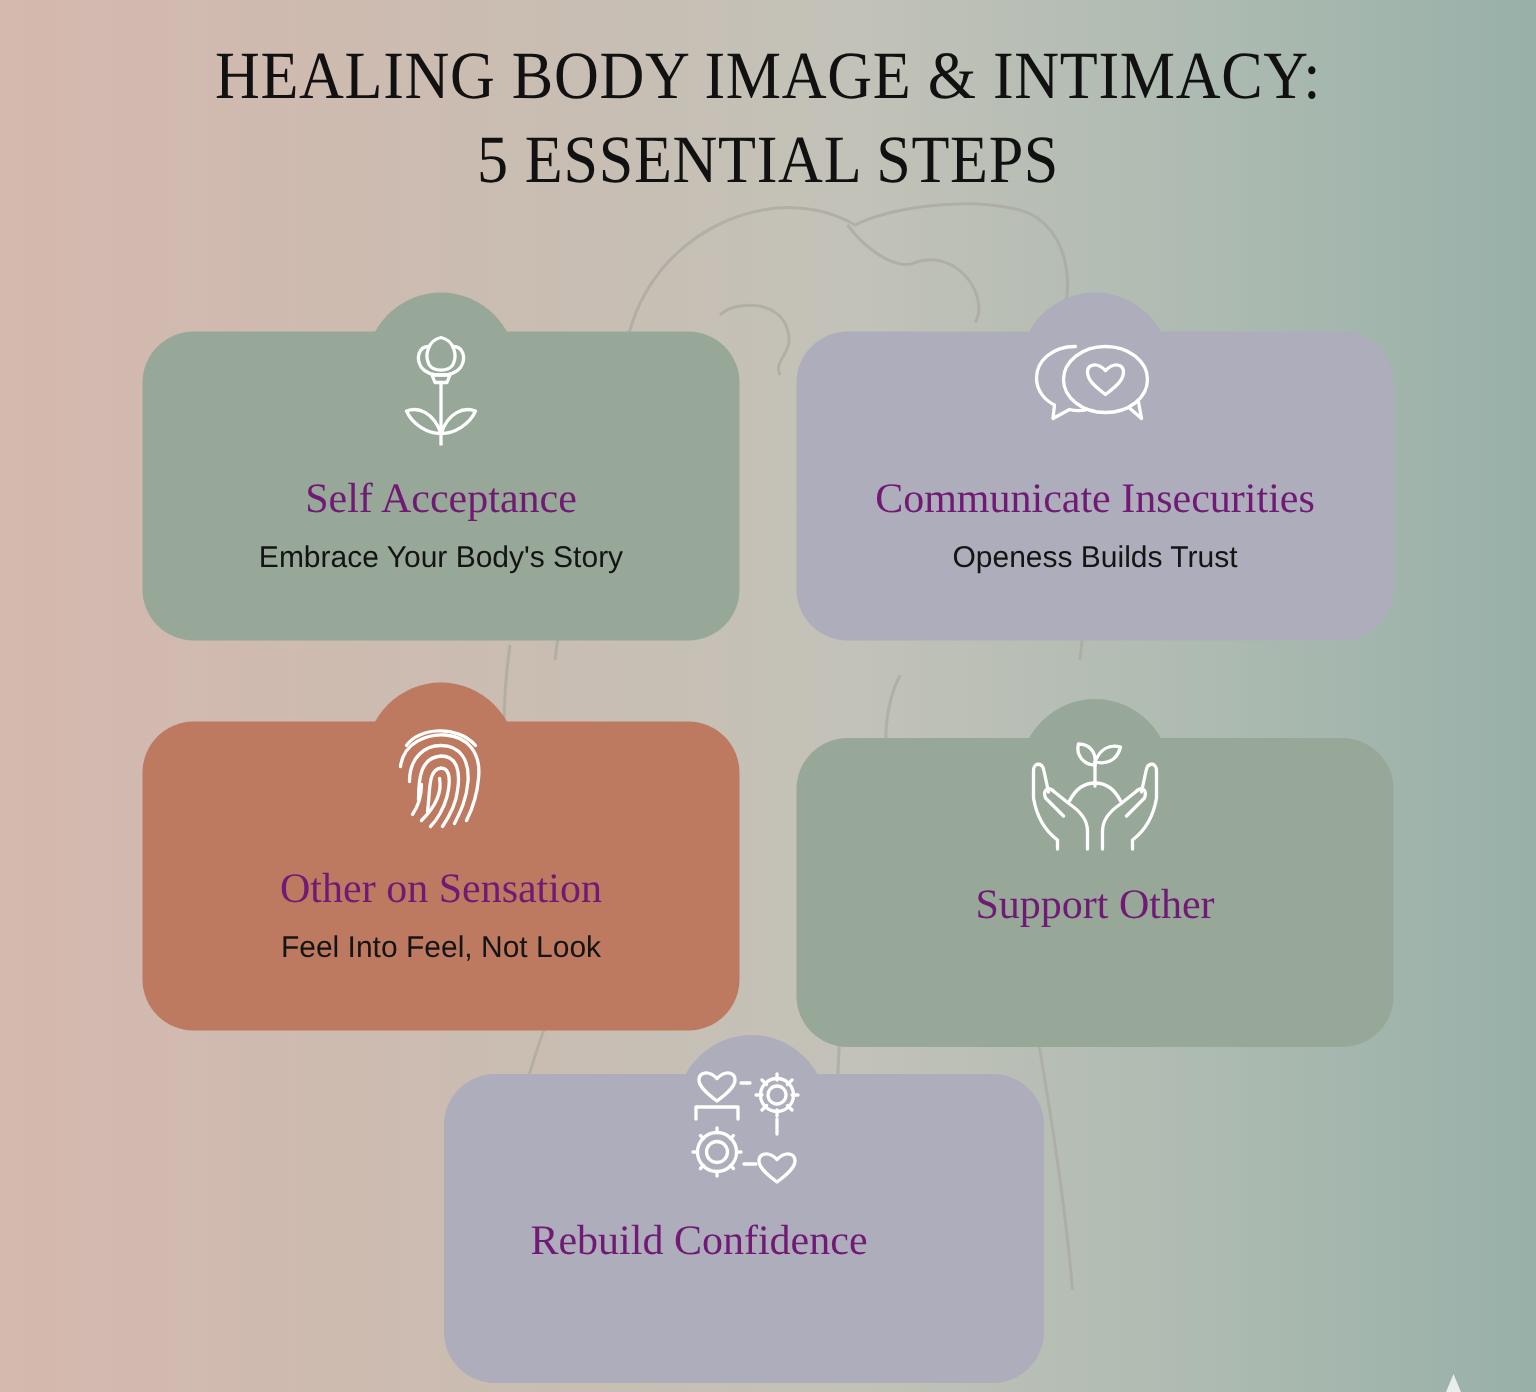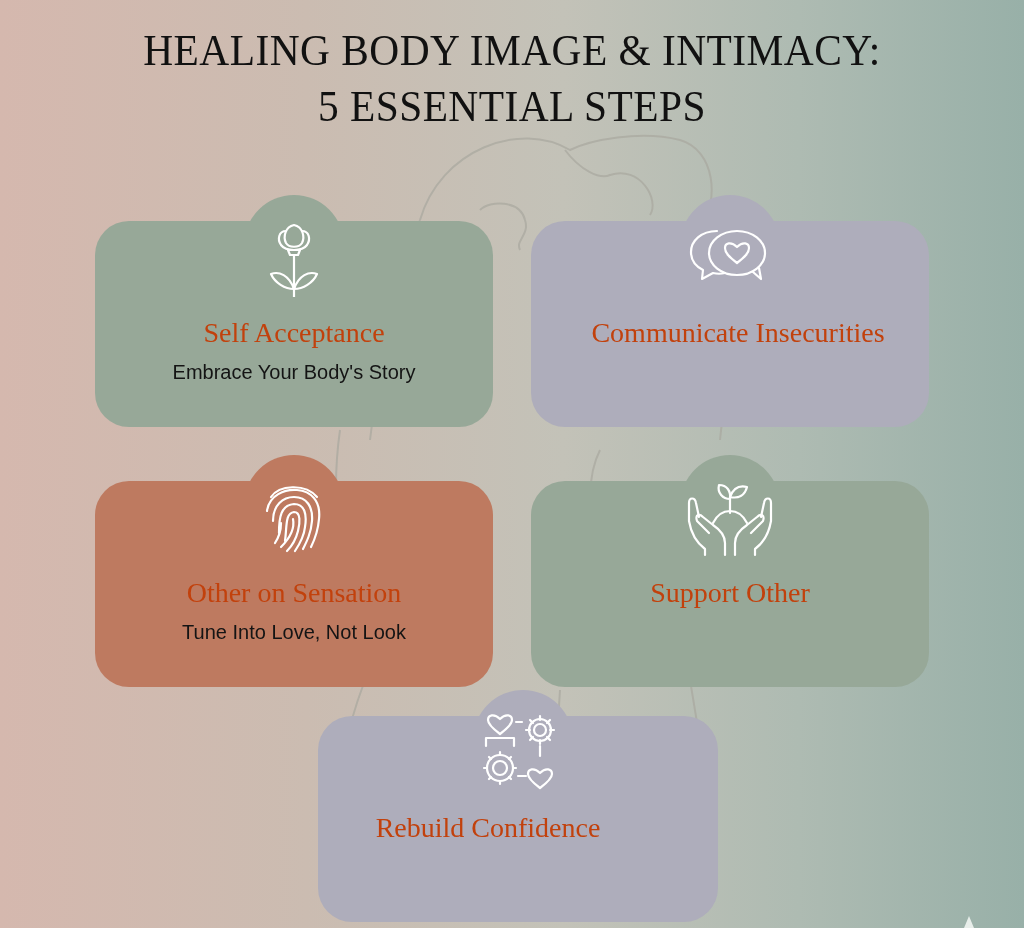--- a/index.html
+++ b/index.html
@@ -27,21 +27,21 @@
     .card .bump {
       position: absolute; left: 149px; top: 0; width: 100px; height: 80px;
       border-radius: 50px 50px 0 0;
     }
     .card .icon {
       position: absolute; left: 164px; top: 22px; width: 70px; height: 80px;
     }
     .card .heading {
       position: absolute; left: 0; right: 0; top: 122px; text-align: center;
       font-family: "Liberation Serif", "DejaVu Serif", serif;
-      font-size: 28px; color: #c2410c;
+      font-size: 28px; color: #701a75;
     }
     .card .sub {
       position: absolute; left: 0; right: 0; top: 166px; text-align: center;
       font-size: 20px; color: #141414;
     }
     .green .body, .green .bump { background: #97a898; }
     .lav .body, .lav .bump { background: #aeadbb; }
     .terra .body, .terra .bump { background: #be7a60; }
     svg.ico { stroke: #fff; fill: none; stroke-width: 2.2; stroke-linecap: round; stroke-linejoin: round; }
   </style>
@@ -76,65 +76,66 @@
     <path d="M27 14 C20 14 18 22 22 28 C25 32 30 33 35 33 C40 33 45 32 48 28 C52 22 50 14 43 14"></path>
     <path d="M29 33 L41 33 L39 38 L31 38 Z"></path>
     <path d="M35 38 L35 80"></path>
     <path d="M35 72 C30 58 20 54 12 57 C16 66 26 72 35 72 Z"></path>
     <path d="M35 72 C40 58 50 54 58 57 C54 66 44 72 35 72 Z"></path>
   </svg>
   <div class="heading">Self Acceptance</div>
   <div class="sub">Embrace Your Body's Story</div>
 </div>
 
-<div class="card lav" style="left:531px; top:195px;padding-left:16px;">
+<div class="card lav" style="left:531px; top:195px;">
   <div class="bump"></div>
   <div class="body"></div>
   <svg class="icon ico" viewBox="0 0 90 80" style="left:154px; width:90px;">
     <path d="M32 14 C16 14 6 24 6 35 C6 44 12 50 18 53 L17 62 L28 56 C32 57 36 57 40 56"></path>
     <ellipse cx="52" cy="36" rx="28" ry="22"></ellipse>
     <path d="M68 55 L76 62 L74 51"></path>
     <path d="M52 46 C44 40 40 36 40 31 C40 26 46 24 52 30 C58 24 64 26 64 31 C64 36 60 40 52 46 Z"></path>
   </svg>
   <div class="heading">Communicate Insecurities</div>
+  <div class="sub">Openess Builds Trust</div>
 </div>
 
 <div class="card terra" style="left:95px; top:455px;">
   <div class="bump"></div>
   <div class="body"></div>
   <svg class="icon ico" viewBox="0 0 70 80">
     <path d="M12 20 C20 8 46 6 58 20"></path>
     <path d="M8 34 C10 18 26 12 38 13 C52 14 62 24 60 42 C59 54 56 62 52 70"></path>
     <path d="M14 44 C14 28 24 20 35 20 C48 20 54 30 53 44 C52 56 48 64 44 72"></path>
     <path d="M20 56 C20 40 22 28 35 27 C46 27 48 38 46 50 C45 60 40 68 36 74"></path>
     <path d="M26 64 C28 50 26 36 35 35 C42 35 41 46 39 54 C37 62 32 70 28 74"></path>
     <path d="M34 42 C36 52 30 62 22 70"></path>
     <path d="M16 66 C20 60 22 52 22 46"></path>
   </svg>
   <div class="heading">Other on Sensation</div>
-  <div class="sub">Tune Into Love, Not Look</div>
+  <div class="sub">Feel Into Feel, Not Look</div>
 </div>
 
-<div class="card green" style="left:531px; top:455px;text-decoration:underline;">
+<div class="card green" style="left:531px; top:466px;text-decoration:underline;">
   <div class="bump"></div>
   <div class="body"></div>
   <svg class="icon ico" viewBox="0 0 94 80" style="left:152px; width:94px;">
     <path d="M47 36 L47 20"></path>
     <path d="M47 22 C40 22 34 16 36 8 C44 8 48 14 47 22 Z"></path>
     <path d="M47 20 C50 12 56 8 64 10 C62 18 56 22 47 20 Z"></path>
     <path d="M30 46 C34 38 40 34 47 34 C54 34 60 38 64 46"></path>
     <path d="M42 78 L42 66 C42 58 36 52 30 48 L20 40 C16 36 12 38 14 44 L26 56"></path>
     <path d="M22 78 L22 72 C14 66 8 56 6 44 L6 26 C6 20 12 20 13 26 L16 40"></path>
     <path d="M52 78 L52 66 C52 58 58 52 64 48 L74 40 C78 36 82 38 80 44 L68 56"></path>
     <path d="M72 78 L72 72 C80 66 86 56 88 44 L88 26 C88 20 82 20 81 26 L78 40"></path>
   </svg>
   <div class="heading">Support Other</div>
 </div>
 
-<div class="card lav" style="left:318px; top:690px; width:340px;">
+<div class="card lav" style="left:296px; top:690px; width:340px;">
   <div class="bump" style="left:155px;"></div>
   <div class="body" style="width:400px;"></div>
   <svg class="icon ico" viewBox="0 0 80 80" style="left:162px; width:80px;">
     <path d="M20 22 C12 16 8 12 8 8 C8 3 14 1 20 7 C26 1 32 3 32 8 C32 12 28 16 20 22 Z"></path>
     <path d="M36 10 L42 10"></path>
     <circle cx="60" cy="18" r="6"></circle>
     <path d="M60 4 L60 8 M60 28 L60 32 M46 18 L50 18 M70 18 L74 18 M50 8 L53 11 M67 25 L70 28 M50 28 L53 25 M67 11 L70 8"></path>
     <circle cx="60" cy="18" r="11"></circle>
     <path d="M60 34 L60 44"></path>
     <path d="M6 34 L6 26 L34 26 L34 34"></path>

